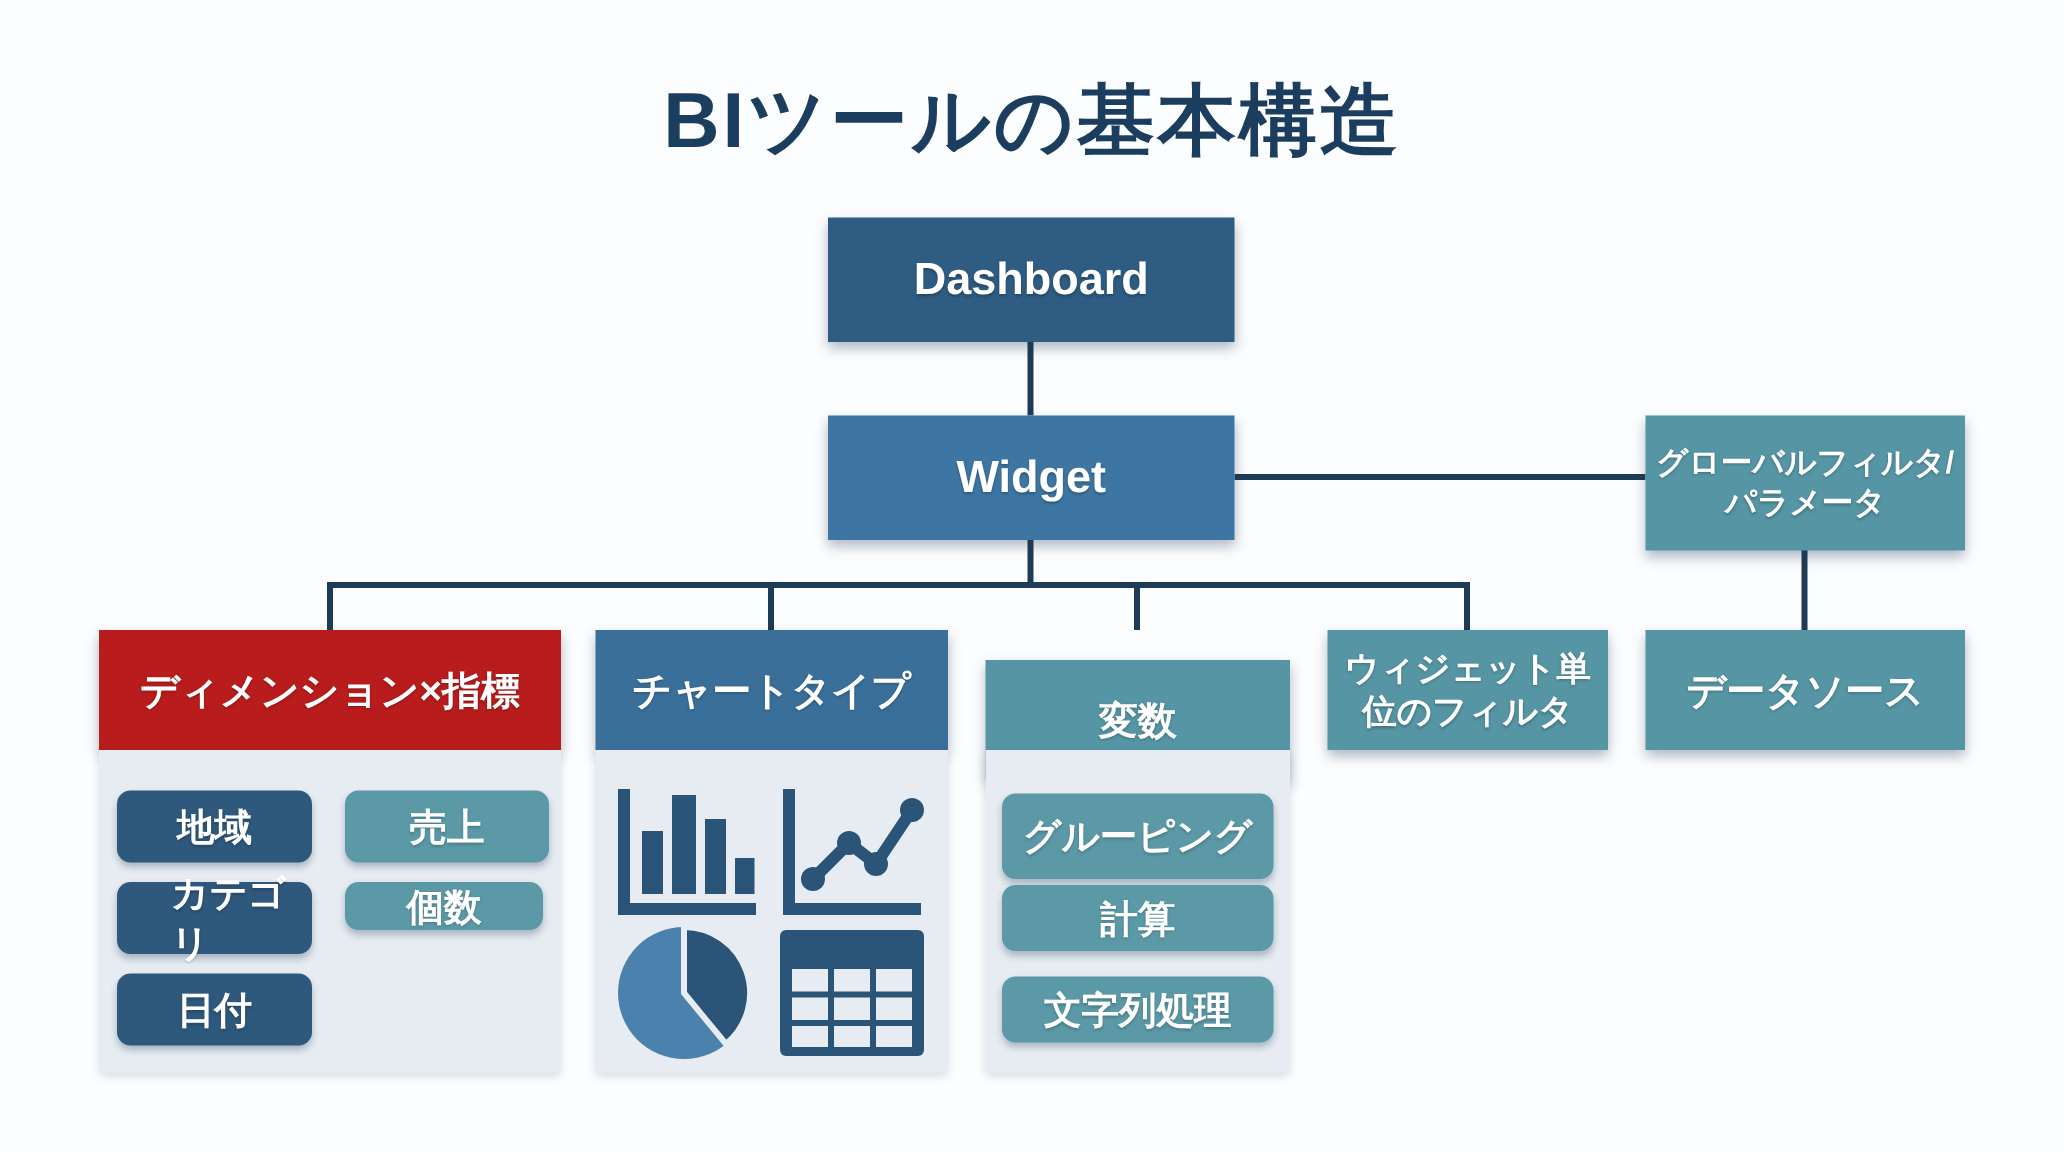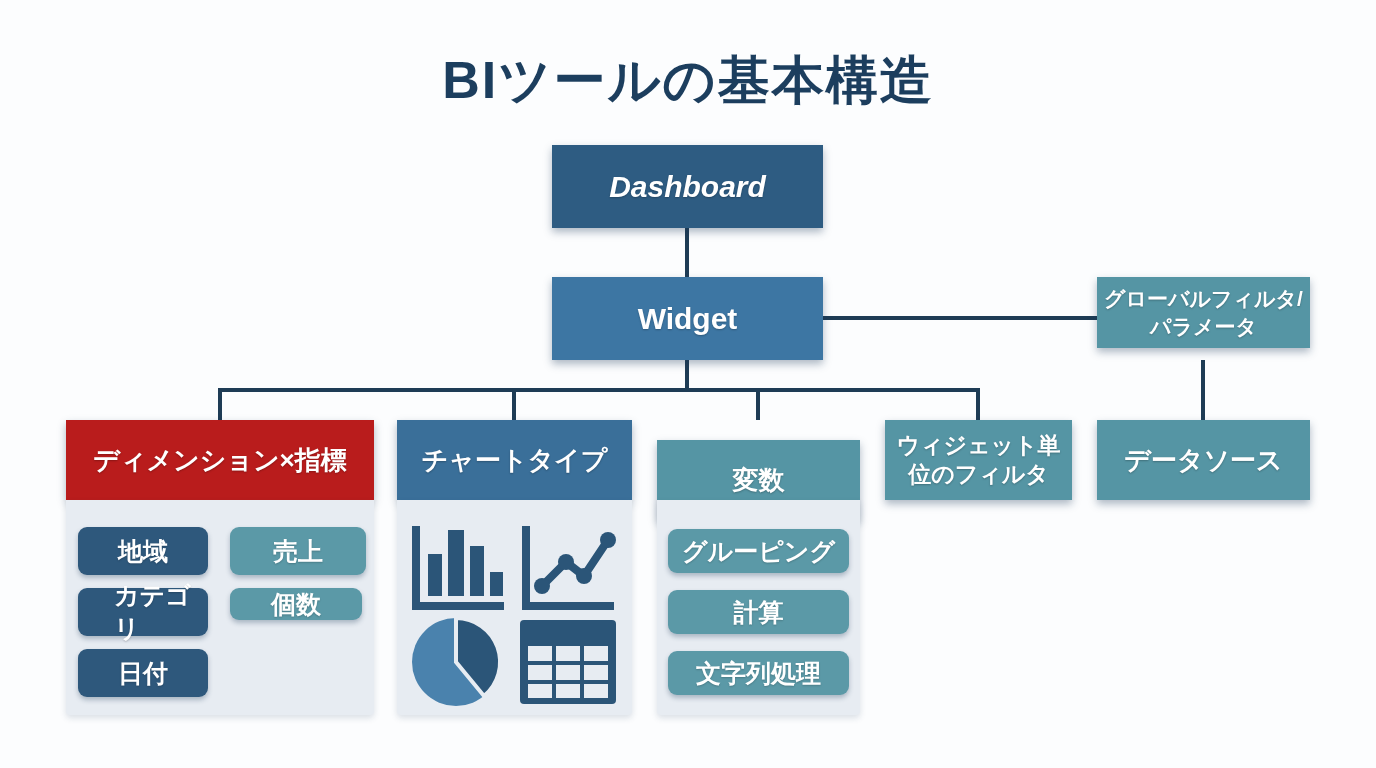--- a/index.html
+++ b/index.html
@@ -59,29 +59,29 @@
 <div class="abs conn" style="left:685px; top:228px; width:4px; height:49px;"></div>
 <div class="abs conn" style="left:685px; top:360px; width:4px; height:30px;"></div>
 <div class="abs conn" style="left:218px; top:388px; width:762px; height:4px;"></div>
 <div class="abs conn" style="left:218px; top:388px; width:4px; height:32px;"></div>
 <div class="abs conn" style="left:512px; top:388px; width:4px; height:32px;"></div>
 <div class="abs conn" style="left:756px; top:388px; width:4px; height:32px;"></div>
 <div class="abs conn" style="left:976px; top:388px; width:4px; height:32px;"></div>
 <div class="abs conn" style="left:823px; top:316px; width:274px; height:4px;"></div>
 <div class="abs conn" style="left:1201px; top:360px; width:4px; height:60px;"></div>
 
-<div class="abs node node-dark lvl1" style="left:552px; top:145px; width:271px; height:83px;font-style:italic;">
+<div class="abs node node-dark lvl1" style="left:552px; top:145px; width:271px; height:83px;">
   <span>Dashboard</span>
 </div>
 
 <div class="abs node node-blue lvl1" style="left:552px; top:277px; width:271px; height:83px;text-align:center;">
   <span>Widget</span>
 </div>
 
-<div class="abs node node-teal small-2line" style="left:1097px; top:277px; width:213px; height:71px;">
+<div class="abs node node-teal small-2line" style="left:1097px; top:277px; width:213px; height:90px;">
   <span>
     <span>グローバルフィルタ/</span><br>
     <span>パラメータ</span>
   </span>
 </div>
 
 <div class="abs node node-dark2 lvl2" style="left:66px; top:420px; width:308px; height:80px;">
   <span>ディメンション×指標</span>
 </div>
 
@@ -117,21 +117,21 @@
 <div class="abs pill pill-dark" style="left:78px; top:588px; width:130px; height:48px;padding-left:36px;">
   <span>カテゴリ</span>
 </div>
 <div class="abs pill pill-teal" style="left:230px; top:588px; width:132px; height:32px;">
   <span>個数</span>
 </div>
 <div class="abs pill pill-dark" style="left:78px; top:649px; width:130px; height:48px;">
   <span>日付</span>
 </div>
 
-<div class="abs pill pill-teal" style="left:668px; top:529px; width:181px; height:44px;">
+<div class="abs pill pill-teal" style="left:668px; top:529px; width:181px; height:57px;">
   <span>グルーピング</span>
 </div>
 <div class="abs pill pill-teal" style="left:668px; top:590px; width:181px; height:44px;">
   <span>計算</span>
 </div>
 <div class="abs pill pill-teal" style="left:668px; top:651px; width:181px; height:44px;">
   <span>文字列処理</span>
 </div>
 
 <div class="abs icon-cell" style="left:406px; top:524px; width:104px; height:90px;">

